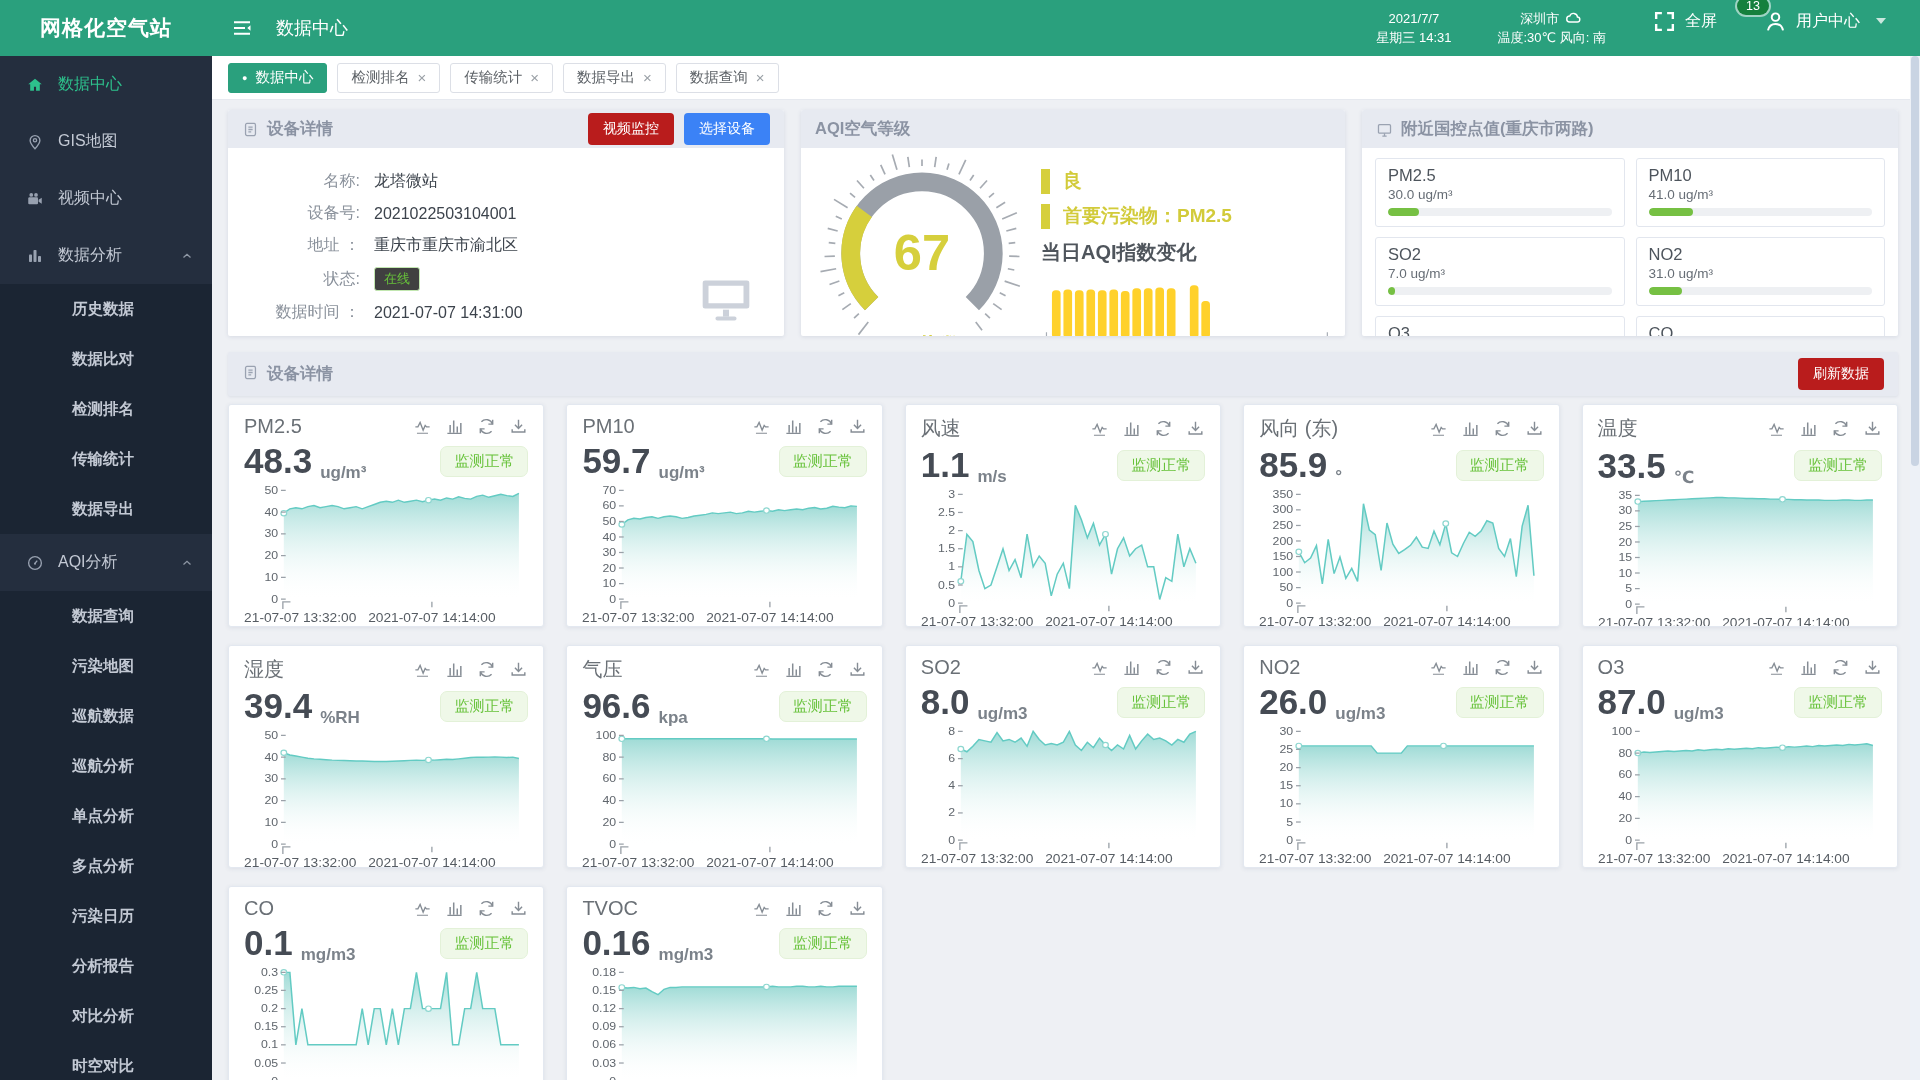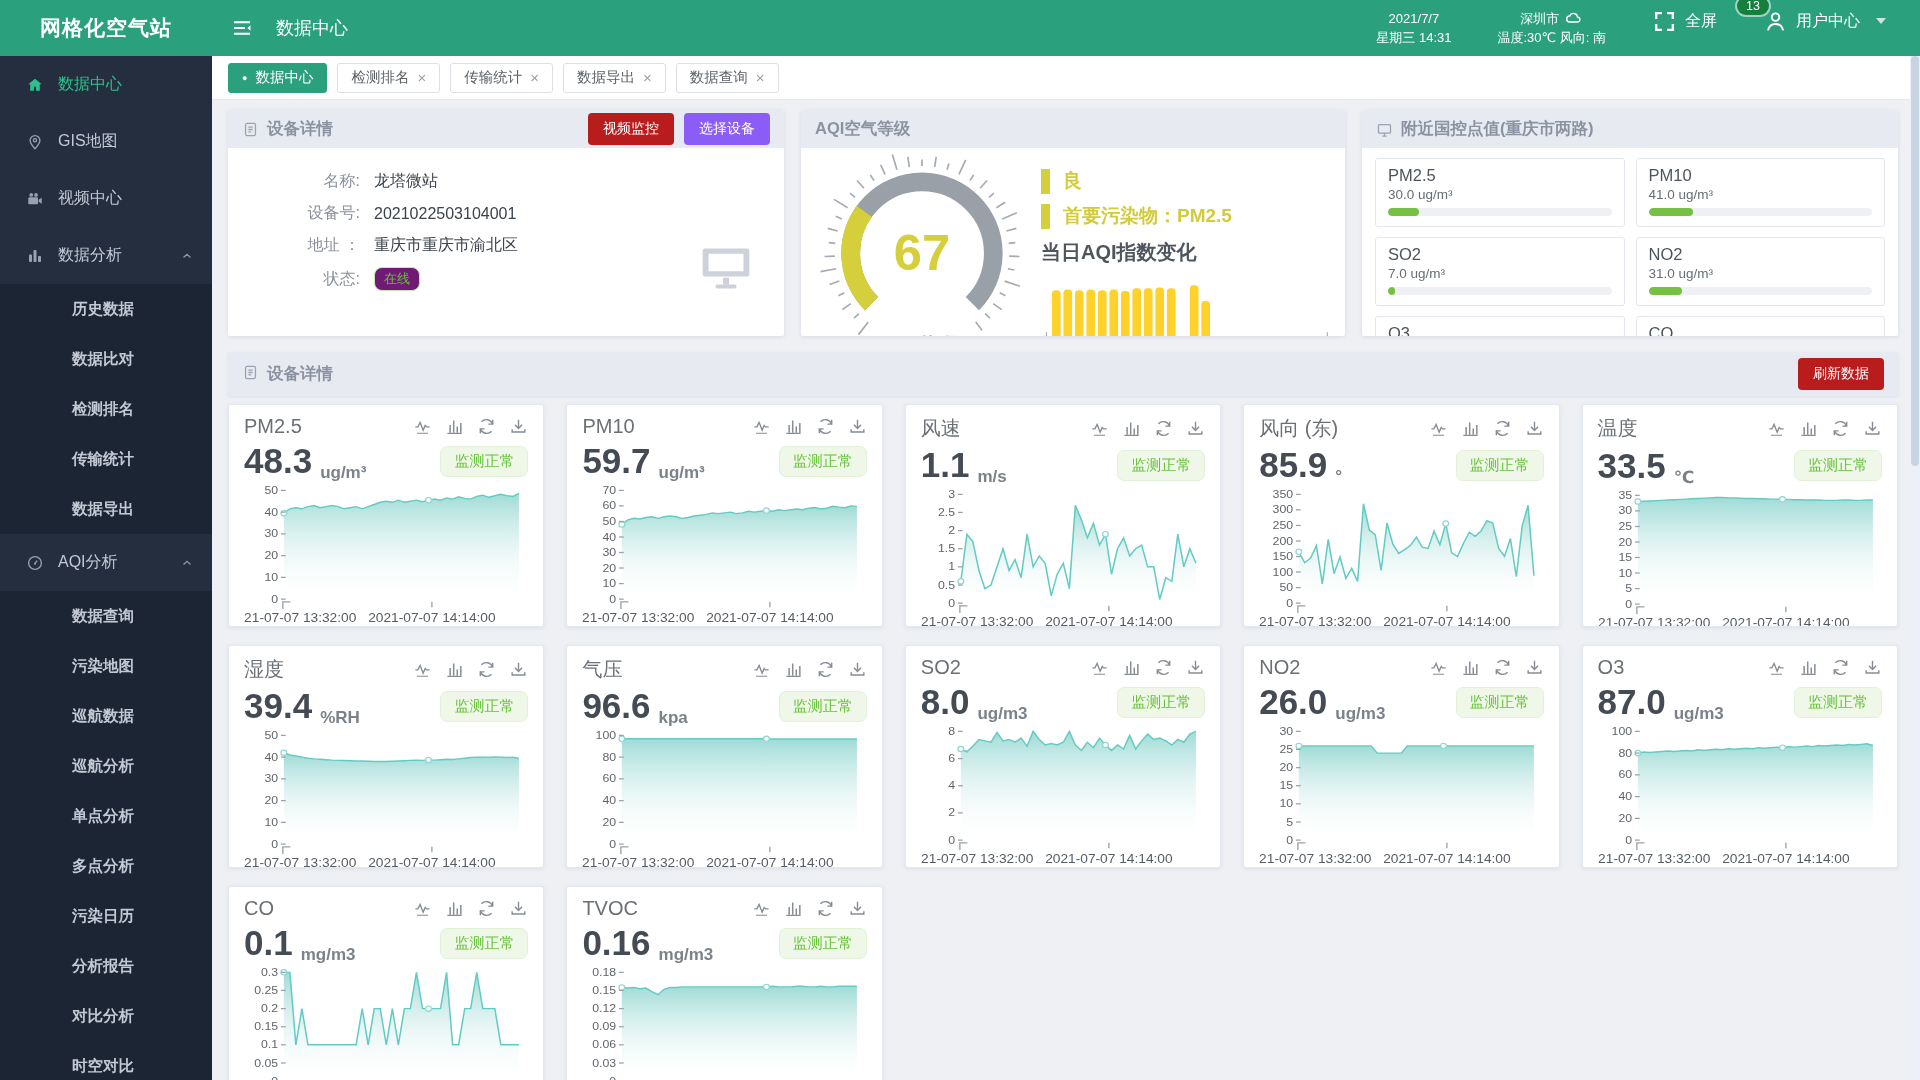--- a/index.html
+++ b/index.html
@@ -50,30 +50,30 @@
   .content { flex:1; overflow:hidden; padding:10px 22px 0 16px; }
   .row1 { display:flex; gap:17px; height:226px; }
   .panel { background:#fff; border-radius:2px; box-shadow:0 1px 4px rgba(60,80,120,.13); overflow:hidden; }
   .panel-head { height:38px; background:#e7eaf1; display:flex; align-items:center; padding:0 14px;
                 color:#8b93a3; font-size:16.5px; font-weight:bold; gap:8px; }
   .panel-head .ph-icon { width:17px; height:17px; display:flex; color:#9aa2b1; }
   .ph-buttons { margin-left:auto; display:flex; gap:10px; }
   .btn { border:none; border-radius:4px; color:#fff; font-size:14px; padding:7px 15px; cursor:pointer;
          font-family:inherit; }
   .btn-red { background:#b91c1c; }
-  .btn-green { background:#8b5cf6; }
+  .btn-green { background:#3b82f6; }
 
   
   .device-panel { width:556px; flex-shrink:0; }
   .device-body { position:relative; padding:12px 20px; }
   .f-row { display:flex; align-items:center; margin:11px 0; font-size:16px; }
   .f-label { width:112px; text-align:right; color:#8a919b; margin-right:14px; white-space:nowrap; }
   .f-value { color:#3c434c; }
-  .status-badge { background:#701a75; border:1px solid #c2e7b0; color:#67c23a; font-size:13px;
-                  padding:2px 9px; border-radius:8px; }
+  .status-badge { background:#404040; border:1px solid #c2e7b0; color:#67c23a; font-size:13px;
+                  padding:2px 9px; border-radius:3px; }
   .big-monitor { position:absolute; right:30px; bottom:16px; color:#ccd1da; }
 
   
   .aqi-panel { flex:1; }
   .aqi-body { display:flex; padding:4px 10px 0 4px; }
   .aqi-right { flex:1; padding:16px 4px 0 2px; min-width:0; }
   .legend-row { display:flex; align-items:center; margin-bottom:9px; }
   .legend-block { width:9px; height:25px; background:#d6cf3c; margin-right:13px; }
   .legend-text { color:#d2cb3a; font-size:19px; font-weight:bold; white-space:nowrap; }
   .trend-title { color:#4f555c; font-size:20px; font-weight:bold; margin:10px 0 4px; }
@@ -306,20 +306,24 @@
                 <span class="f-label">设备号:</span>
                 <span class="f-value">2021022503104001</span>
               </div>
             <div class="f-row">
                 <span class="f-label">地址 ：</span>
                 <span class="f-value">重庆市重庆市渝北区</span>
               </div>
             <div class="f-row">
                 <span class="f-label">状态:</span>
                 <span class="status-badge">在线</span>
+              </div>
+            <div class="f-row">
+                <span class="f-label">数据时间 ：</span>
+                <span class="f-value">2021-07-07 14:31:00</span>
               </div>
             <span class="big-monitor" id="big-monitor"><svg viewBox="0 0 24 24" width="56" height="56" fill="currentColor">
                   <path d="M3 4.5h18a1 1 0 0 1 1 1v10a1 1 0 0 1-1 1H3a1 1 0 0 1-1-1v-10a1 1 0 0 1 1-1Zm1.5 2.2v7.6h15V6.7Z"></path>
                   <rect x="10.7" y="17" width="2.6" height="3"></rect>
                   <rect x="7.5" y="19.9" width="9" height="1.7" rx="0.8"></rect>
                 </svg></span>
           </div>
         </section>
 
         <section class="panel aqi-panel">

